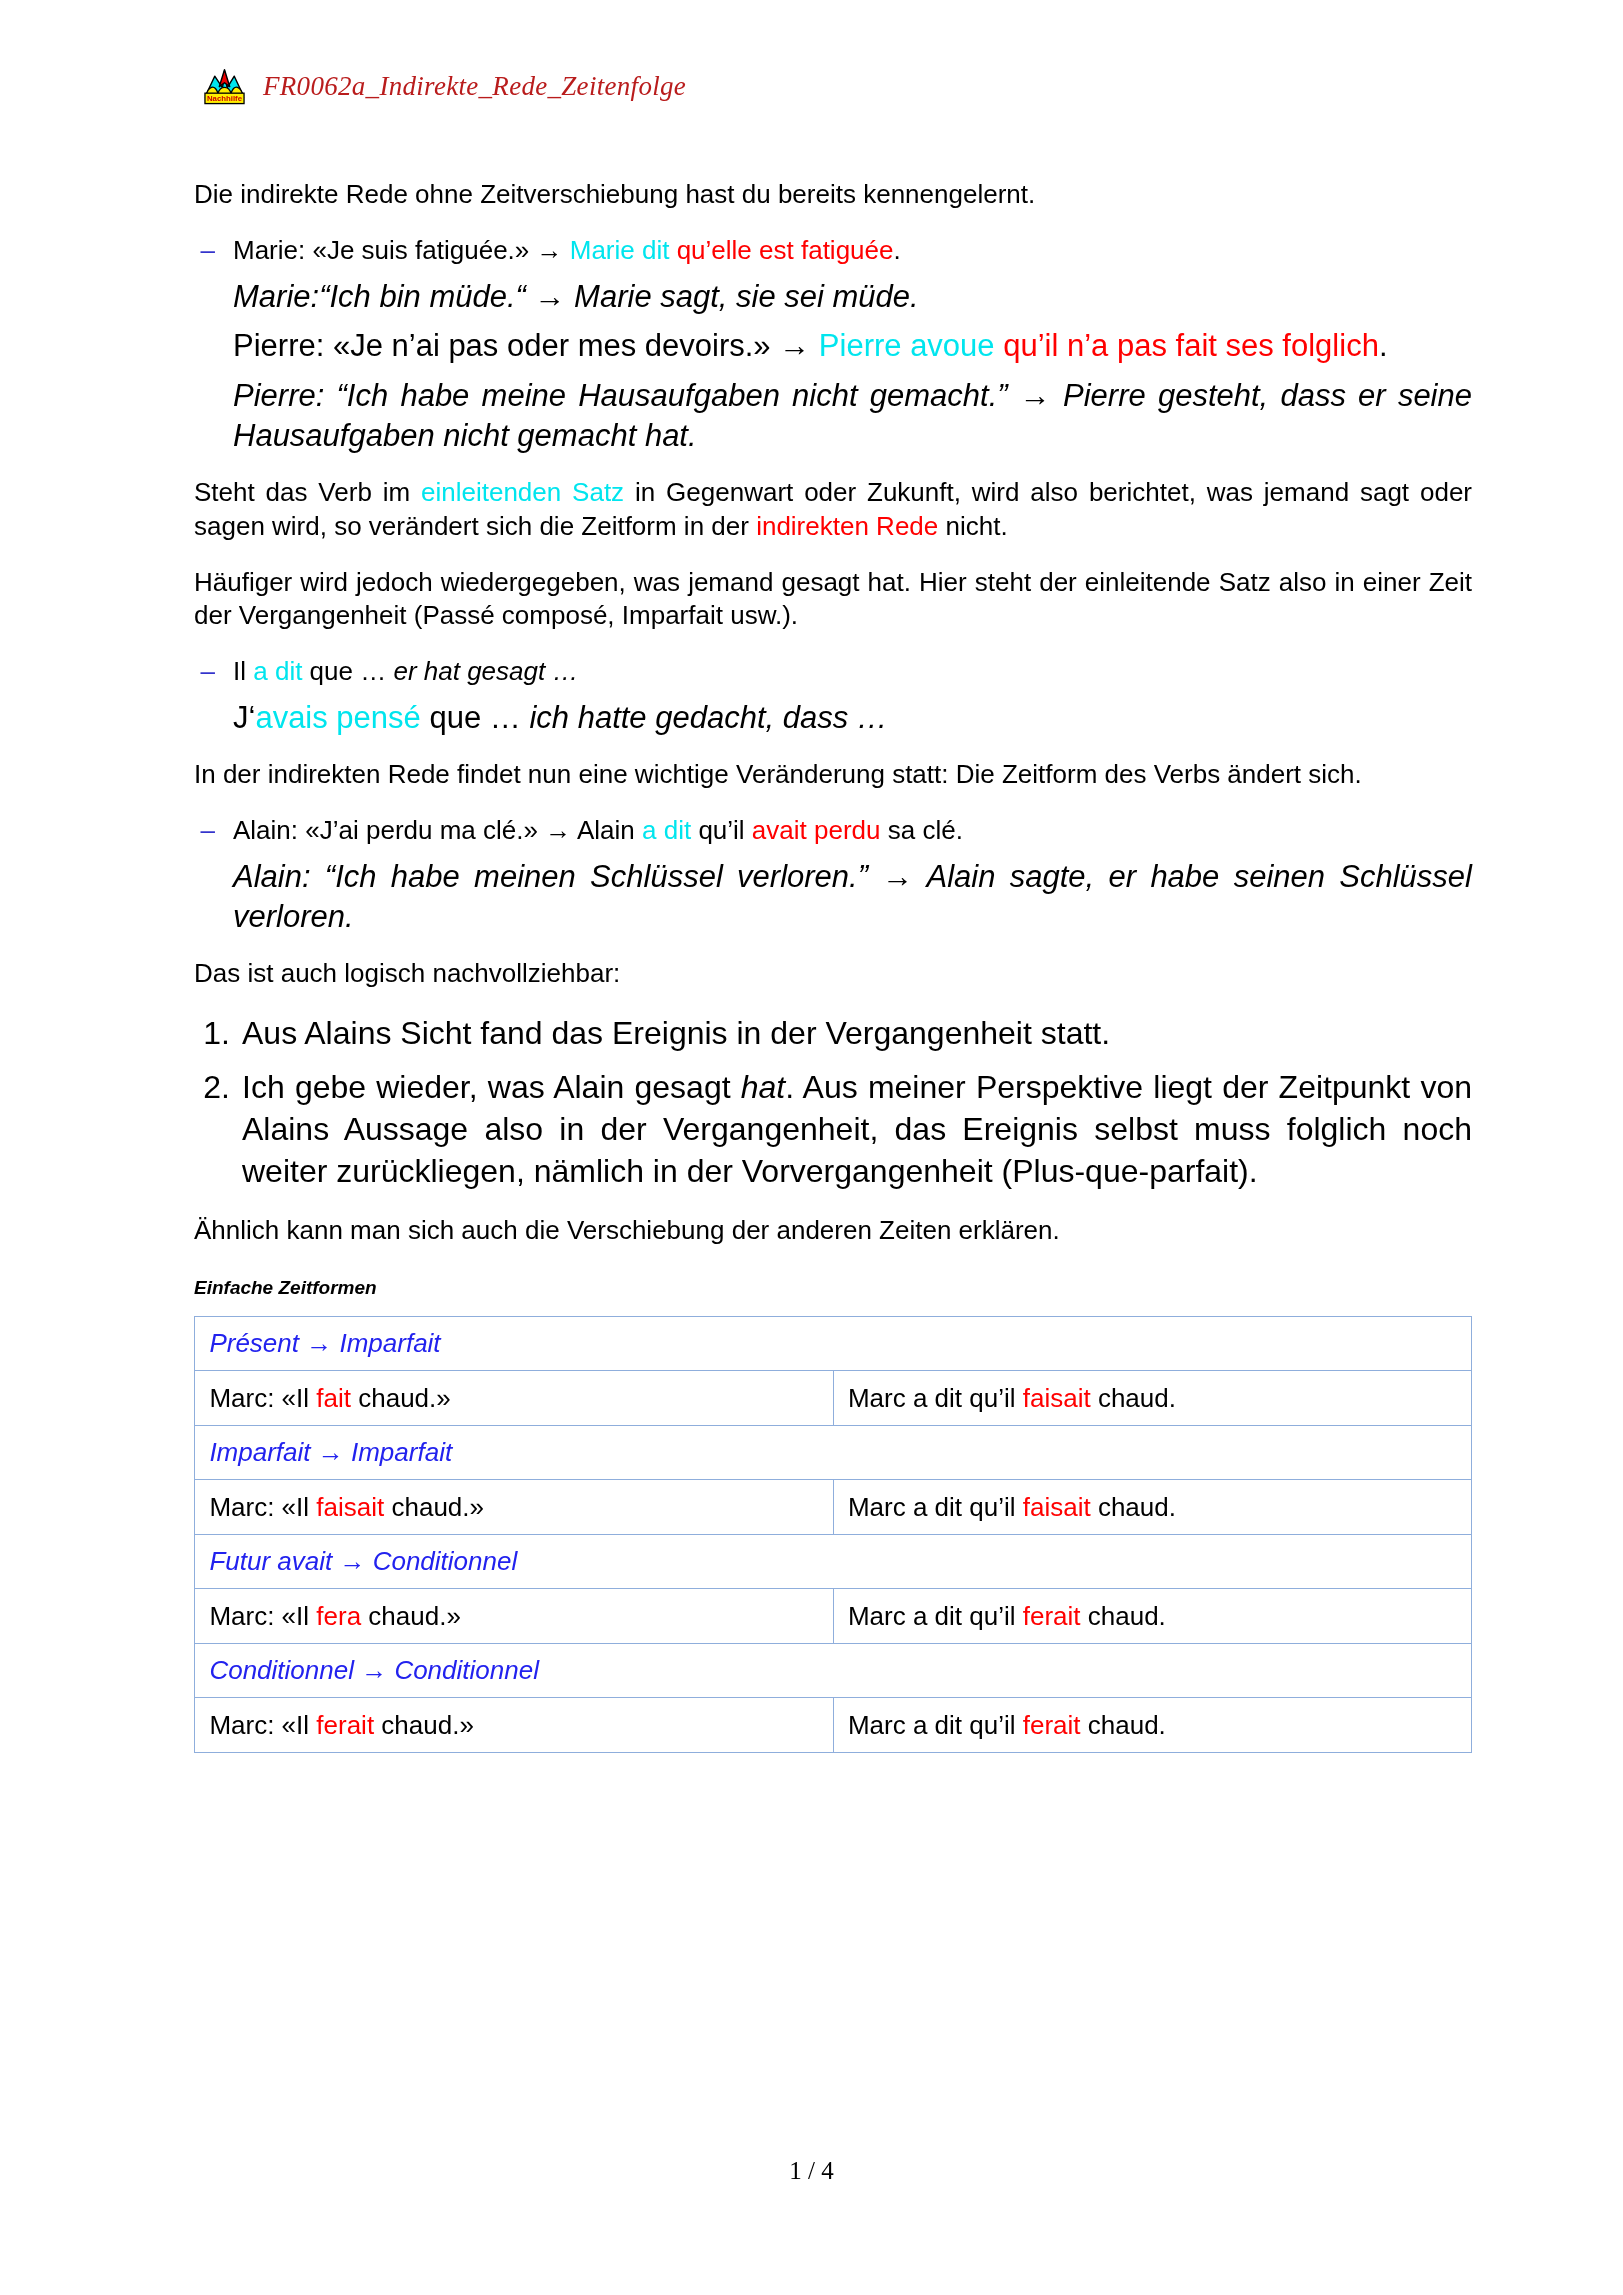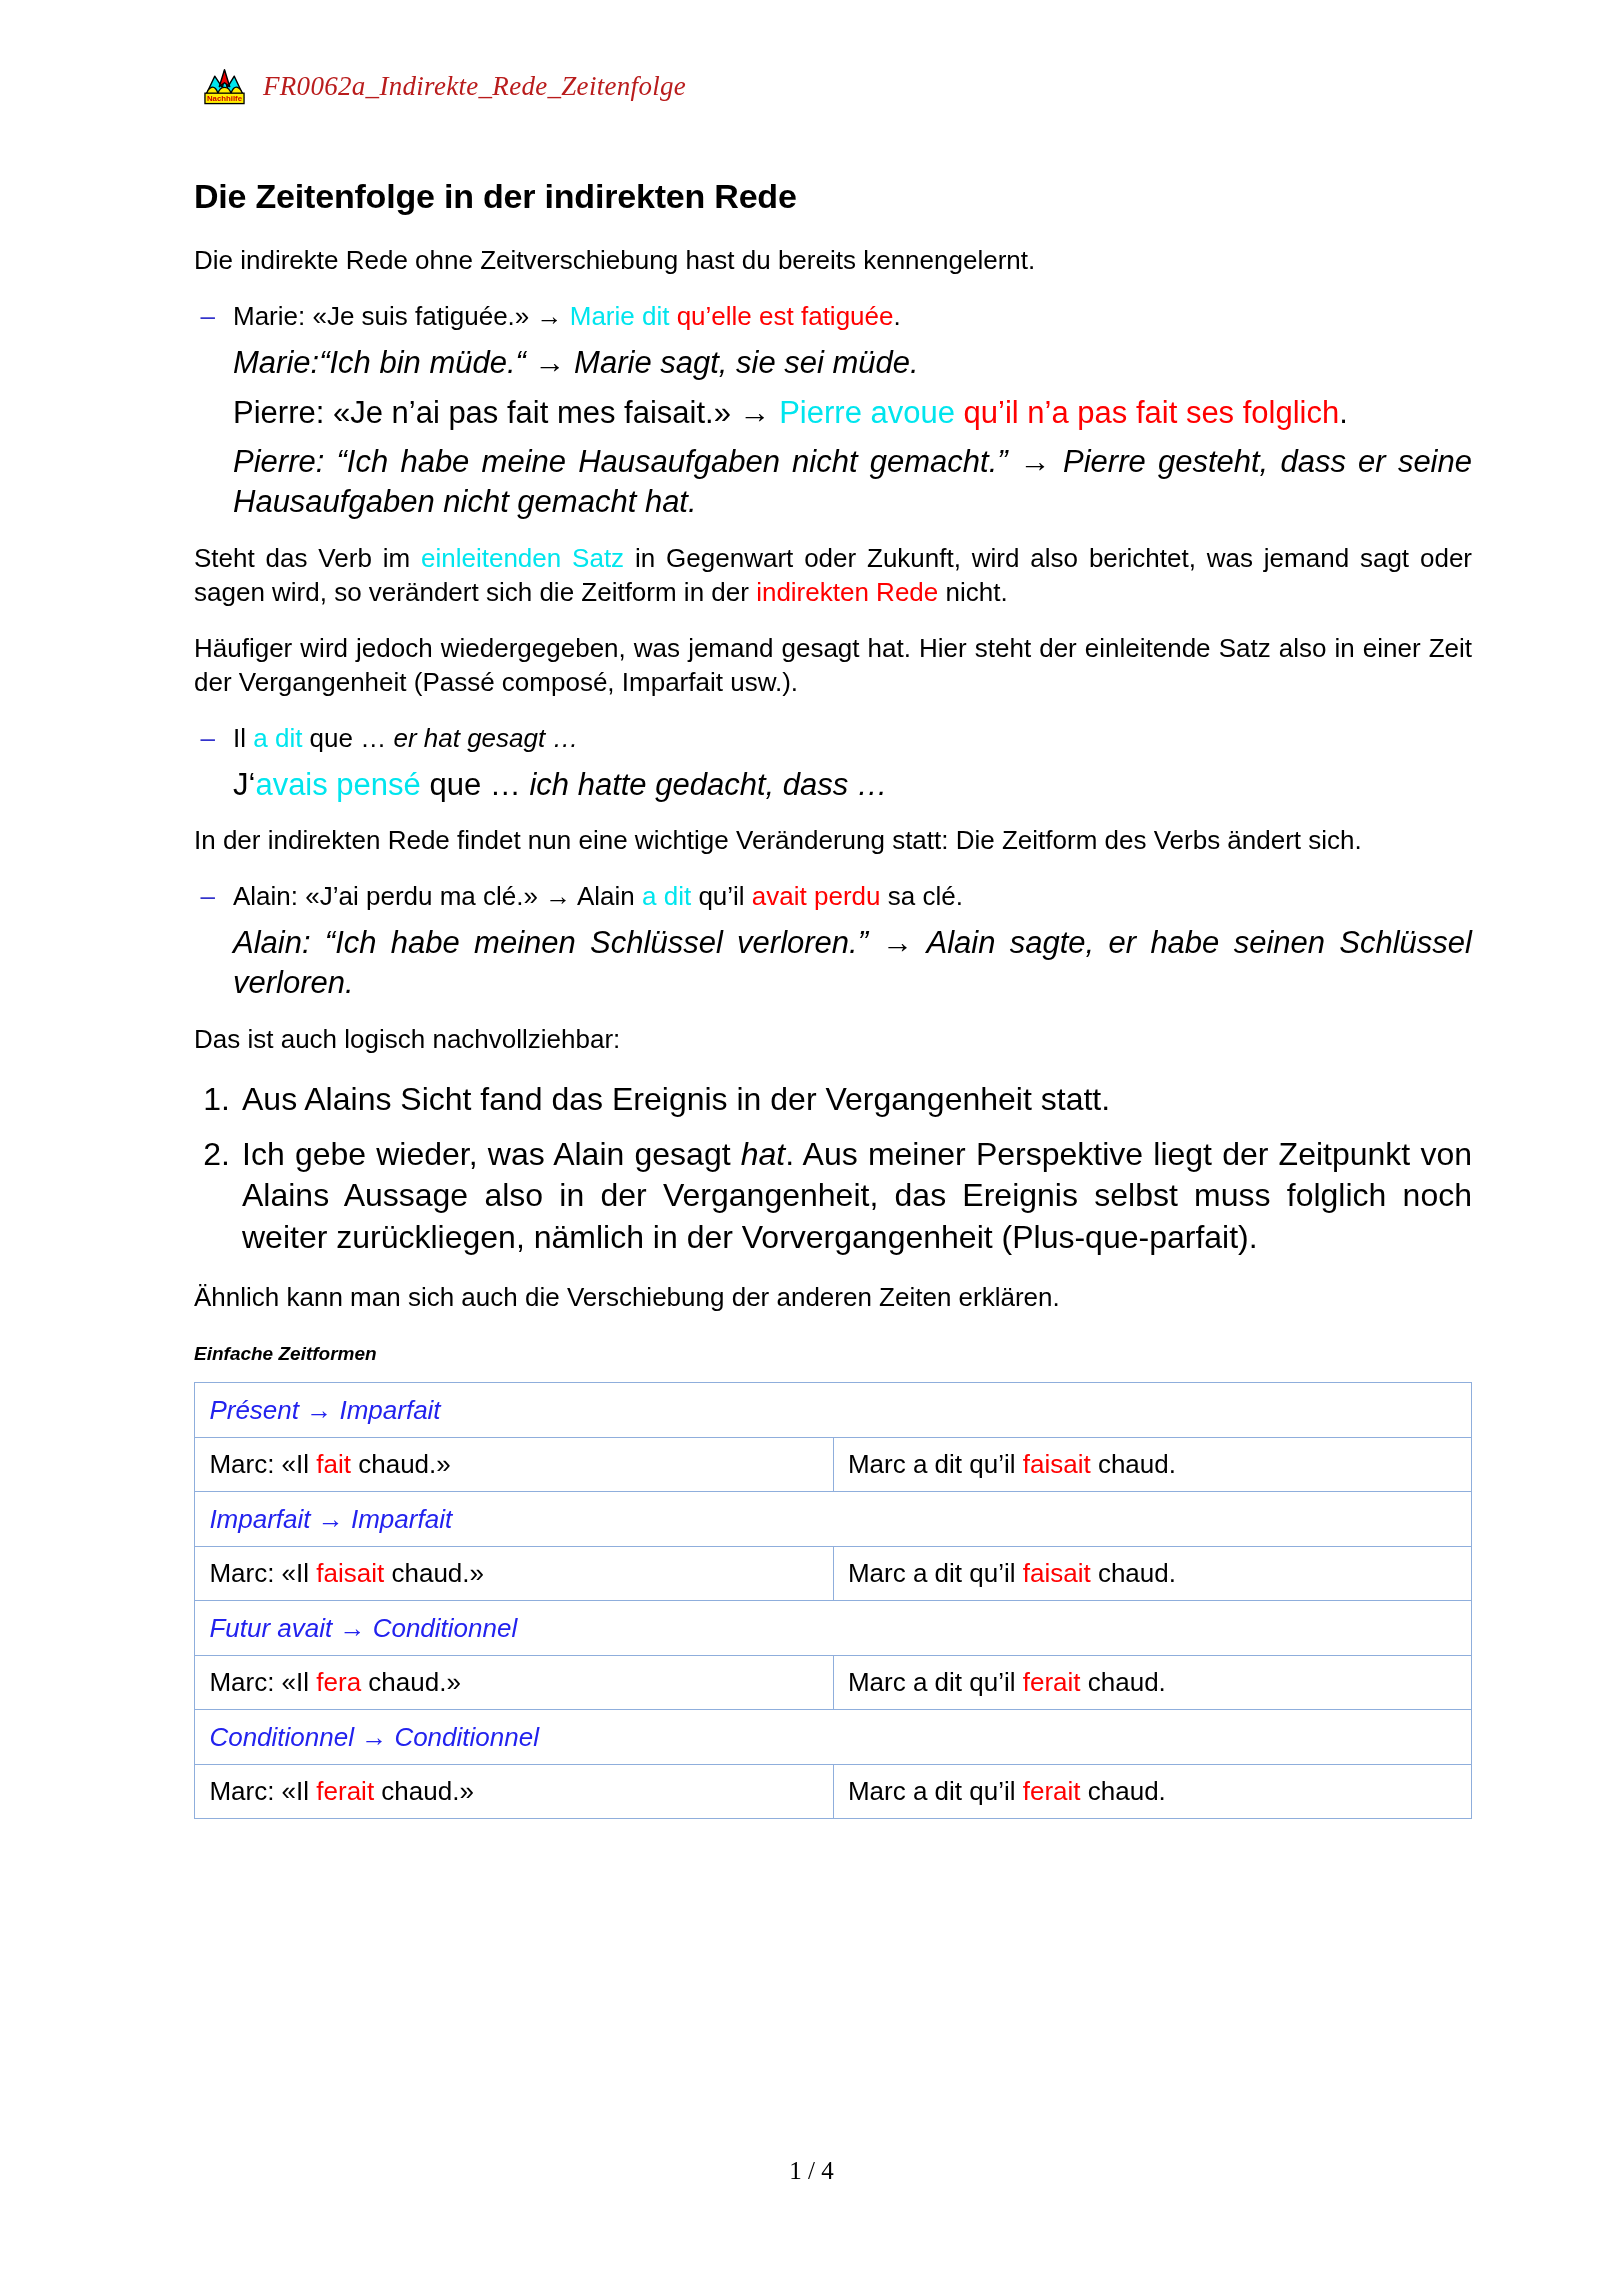--- a/index.html
+++ b/index.html
@@ -186,31 +186,30 @@
         <path d="M4 46 C8 28, 18 26, 23 40 C27 28, 39 28, 43 40 C48 26, 58 28, 62 46 Z" fill="#ffee00" stroke="#000000" stroke-width="2"></path>
         <rect x="3" y="40" width="60" height="16" fill="#ffee00" stroke="#000000" stroke-width="2"></rect>
         <text x="33" y="52.5" font-family="Liberation Sans, sans-serif" font-size="12" font-weight="bold" fill="#cc0000" text-anchor="middle">Nachhilfe</text>
       </svg>
     </div>
     <div class="header-title">FR0062a_Indirekte_Rede_Zeitenfolge</div>
   </div>
 
   <div class="content">
 
-    <h1 class="title">Die Zeitenfolge in der indirekten Rede</h1>
 
     <p class="para nojust">Die indirekte Rede ohne Zeitverschiebung hast du bereits kennengelernt.</p>
 
     <div class="dash-block">
       <div class="dash-row">
         <div class="dash-mark">–</div>
         <div class="dash-text"><span>Marie: «Je suis fatiguée.» → </span><span class="cy">Marie dit</span><span class="rd"> qu’elle est fatiguée</span><span>.</span></div>
       </div>
       <div class="sub-row ital">Marie:“Ich bin müde.“ → Marie sagt, sie sei müde.</div>
-      <div class="sub-row"><span>Pierre: «Je n’ai pas fait mes faisait.» → </span><span class="cy">Pierre avoue</span><span class="rd"> qu’il n’a pas fait ses folglich</span><span>.</span></div>
+      <div class="sub-row"><span>Pierre: «Je n’ai pas oder mes devoirs.» → </span><span class="cy">Pierre avoue</span><span class="rd"> qu’il n’a pas fait ses folglich</span><span>.</span></div>
       <div class="sub-row ital just">Pierre: “Ich habe meine Hausaufgaben nicht gemacht.” → Pierre gesteht, dass er seine Hausaufgaben nicht gemacht hat.</div>
     </div>
 
     <p class="para"><span>Steht das Verb im </span><span class="cy">einleitenden Satz</span><span> in Gegenwart oder Zukunft, wird also berichtet, was jemand sagt oder sagen wird, so verändert sich die Zeitform in der </span><span class="rd">indirekten Rede</span><span> nicht.</span></p>
 
     <p class="para">Häufiger wird jedoch wiedergegeben, was jemand gesagt hat. Hier steht der einleitende Satz also in einer Zeit der Vergangenheit (Passé composé, Imparfait usw.).</p>
 
     <div class="dash-block">
       <div class="dash-row">
         <div class="dash-mark">–</div>

